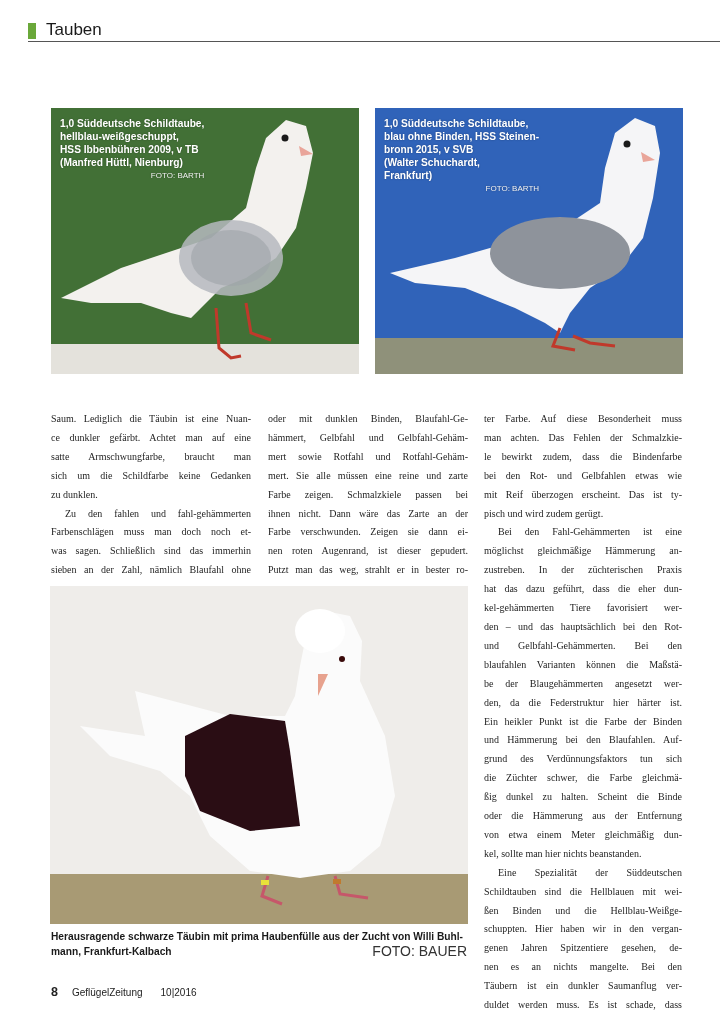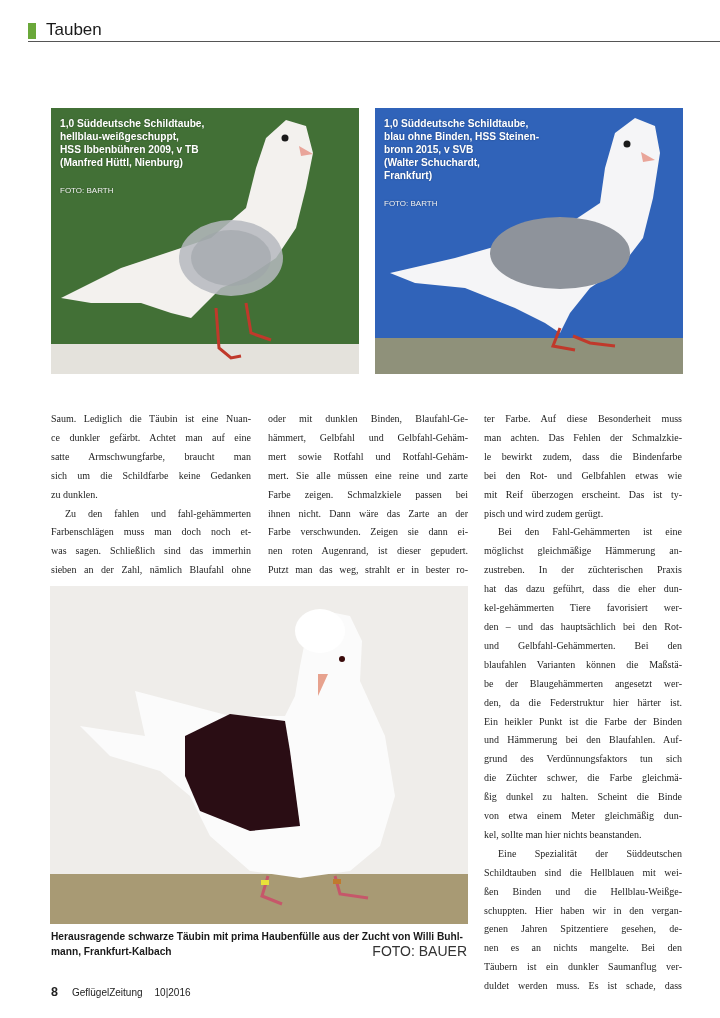--- a/index.html
+++ b/index.html
@@ -6,21 +6,21 @@
   body { width:720px; height:1018px; position:relative; overflow:hidden; font-family:"Liberation Serif", serif; color:#1e1e1e; }
 
   .section-header { position:absolute; left:28px; top:22px; width:692px; height:19px; border-bottom:1.5px solid #555;padding-left:24px; }
   .section-bar { position:absolute; left:0; top:1px; width:8px; height:16px; background:#6aa83a; }
   .section-title { position:absolute; left:18px; top:-2px; font-family:"Liberation Sans", sans-serif; font-size:17px; color:#1a1a1a; }
 
   .photo { position:absolute; overflow:hidden; }
   .photo svg { position:absolute; left:0; top:0; width:100%; height:100%; }
   .photo-caption { position:absolute; left:9px; top:9px; font-family:"Liberation Sans", sans-serif; font-size:10.2px; line-height:13px; color:#ffffff; font-weight:bold; text-shadow:0 0 2px rgba(0,0,0,0.3); }
   .photo-caption .line { display:block; white-space:nowrap; }
-  .photo-credit { display:block; font-weight:normal; font-size:8px; margin-top:15px; color:#f2f2f2; }
+  .photo-credit { display:block; font-weight:normal; font-size:8px; margin-top:0; color:#f2f2f2;text-align:right; }
 
   #photo1 { left:51px; top:108px; width:308px; height:266px; }
   #photo2 { left:375px; top:108px; width:308px; height:266px; }
   #photo3 { left:50px; top:586px; width:418px; height:338px; }
 
   .col { position:absolute; font-size:10px; line-height:18.9px; text-align:justify; }
   .col .ln { display:block; white-space:nowrap; text-align-last:justify; }
   .col .ln.last { text-align-last:left; }
   .col .ln.indent { text-indent:14px; }
 
@@ -28,21 +28,21 @@
   #col2 { left:268px; top:410px; width:200px; }
   #col3 { left:484px; top:410px; width:198px; }
 
   .bottom-caption { position:absolute; left:51px; top:929px; width:416px; font-family:"Liberation Sans", sans-serif; font-size:10.2px; line-height:15px; font-weight:bold; color:#1a1a1a; }
   .bottom-caption .line { display:block; white-space:nowrap; }
   .bottom-credit { position:absolute; right:0; top:15px; font-weight:normal; font-size:14px; color:#333; }
 
   .footer { position:absolute; left:51px; top:985px; font-family:"Liberation Sans", sans-serif; font-size:10px; color:#222; }
   .footer .page-num { font-weight:bold; font-size:12.5px; margin-right:14px; }
   .footer .mag-bold { font-weight:normal; }
-  .footer .issue { margin-left:12px; }
+  .footer .issue { margin-left:18px; }
 </style>
 </head>
 <body>
 
 <div class="section-header">
   <div class="section-bar"></div>
   <div class="section-title">Tauben</div>
 </div>
 
 <div class="photo" id="photo1">
@@ -142,20 +142,21 @@
     <span class="ln">den – und das hauptsächlich bei den Rot-</span>
     <span class="ln">und Gelbfahl-Gehämmerten. Bei den</span>
     <span class="ln">blaufahlen Varianten können die Maßstä-</span>
     <span class="ln">be der Blaugehämmerten angesetzt wer-</span>
     <span class="ln">den, da die Federstruktur hier härter ist.</span>
     <span class="ln">Ein heikler Punkt ist die Farbe der Binden</span>
     <span class="ln">und Hämmerung bei den Blaufahlen. Auf-</span>
     <span class="ln">grund des Verdünnungsfaktors tun sich</span>
     <span class="ln">die Züchter schwer, die Farbe gleichmä-</span>
     <span class="ln">ßig dunkel zu halten. Scheint die Binde</span>
+    <span class="ln">oder die Hämmerung aus der Entfernung</span>
     <span class="ln">von etwa einem Meter gleichmäßig dun-</span>
     <span class="ln last">kel, sollte man hier nichts beanstanden.</span>
     <span class="ln indent">Eine Spezialität der Süddeutschen</span>
     <span class="ln">Schildtauben sind die Hellblauen mit wei-</span>
     <span class="ln">ßen Binden und die Hellblau-Weißge-</span>
     <span class="ln">schuppten. Hier haben wir in den vergan-</span>
     <span class="ln">genen Jahren Spitzentiere gesehen, de-</span>
     <span class="ln">nen es an nichts mangelte. Bei den</span>
     <span class="ln">Täubern ist ein dunkler Saumanflug ver-</span>
     <span class="ln">duldet werden muss. Es ist schade, dass</span>

